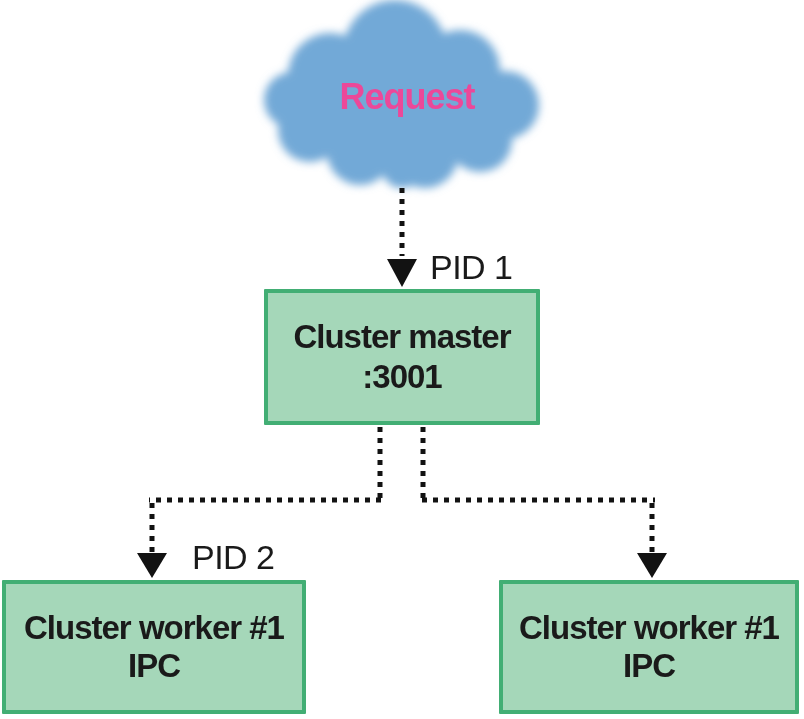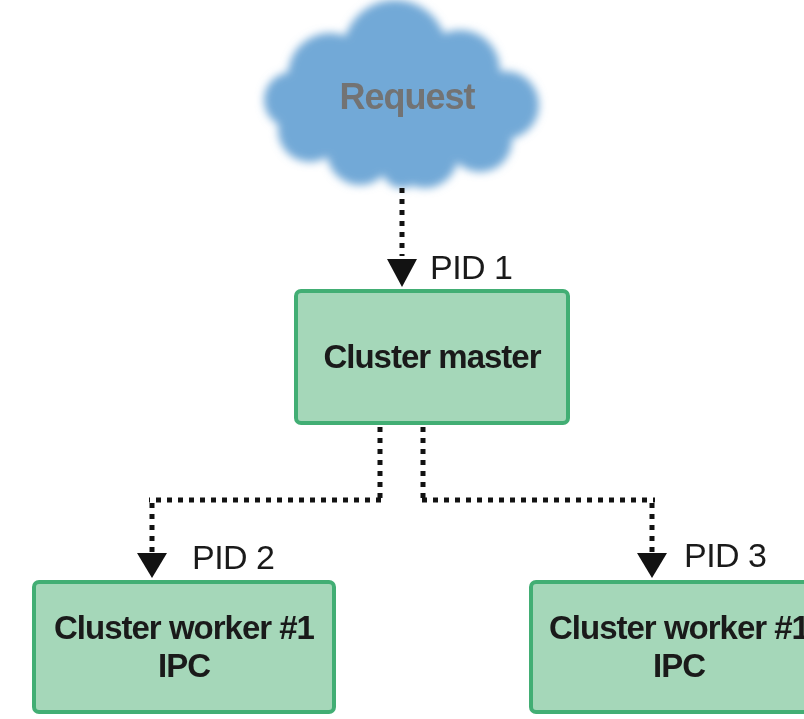--- a/index.html
+++ b/index.html
@@ -29,32 +29,31 @@
     stroke: var(--connector);
     stroke-width: 5;
     stroke-dasharray: 5 6;
     fill: none;
   }
   .arrowhead { fill: var(--connector); }
   .node {
     position: absolute;
     background: var(--box-fill);
     border: 4px solid var(--box-border);
-    border-radius: 7px;
+    border-radius: 1px;
     display: flex;
     flex-direction: column;
     align-items: center;
     justify-content: center;
     text-align: center;
     color: var(--text);
     font-weight: 700;
     font-size: 33px;
     line-height: 40px;
     letter-spacing: -1px;
-    margin-left: 30px;
   }
   #master-box  { left: 264px; top: 289px; width: 276px; height: 136px; }
   #worker-left-box  { left: 2px;   top: 580px; width: 304px; height: 134px; line-height: 38px; }
   #worker-right-box { left: 499px; top: 580px; width: 300px; height: 134px; line-height: 38px; }
   .pid-label {
     position: absolute;
     width: 110px;
     font-weight: 400;
     font-size: 34px;
     line-height: 34px;
@@ -67,21 +66,21 @@
   #pid-3 { left: 684px; top: 538px; }
   #cloud-label {
     position: absolute;
     left: 307px; top: 78px;
     width: 200px;
     text-align: center;
     font-weight: 700;
     font-size: 36px;
     line-height: 38px;
     letter-spacing: -1px;
-    color: #737373;
+    color: #ec4899;
   }
 </style>
 </head>
 <body>
 
 <div id="canvas">
 
   <svg id="wires" viewBox="0 0 804 719" xmlns="http://www.w3.org/2000/svg" aria-hidden="true">
     <defs>
       <filter id="soften" x="-15%" y="-15%" width="130%" height="130%">
@@ -123,24 +122,24 @@
     <g>
       <path class="conn" d="M652 503 V552"></path>
       <polygon class="arrowhead" points="637,553 667,553 652,578"></polygon>
     </g>
   </svg>
 
   <div id="cloud-label">Request</div>
 
   <div id="pid-1" class="pid-label">PID 1</div>
   <div id="pid-2" class="pid-label">PID 2</div>
-  <div id="pid-3" class="pid-label">PID 3</div>
 
   <div id="master-box" class="node">
     <div>Cluster master</div>
+    <div>:3001</div>
   </div>
 
   <div id="worker-left-box" class="node">
     <div>Cluster worker #1</div>
     <div>IPC</div>
   </div>
 
   <div id="worker-right-box" class="node">
     <div>Cluster worker #1</div>
     <div>IPC</div>

